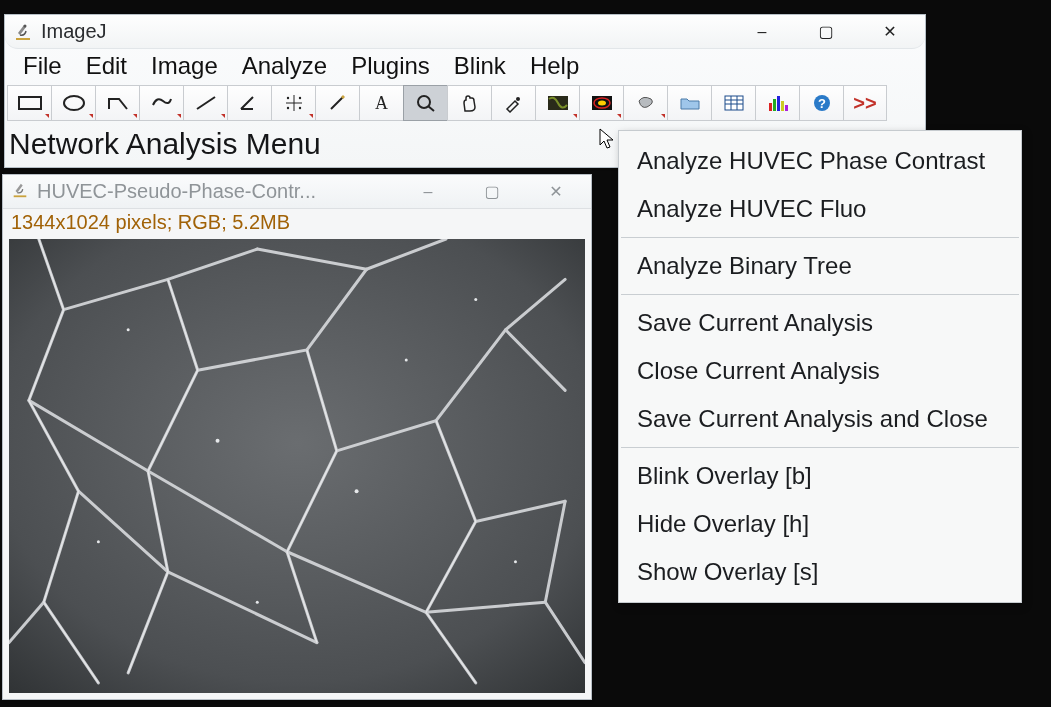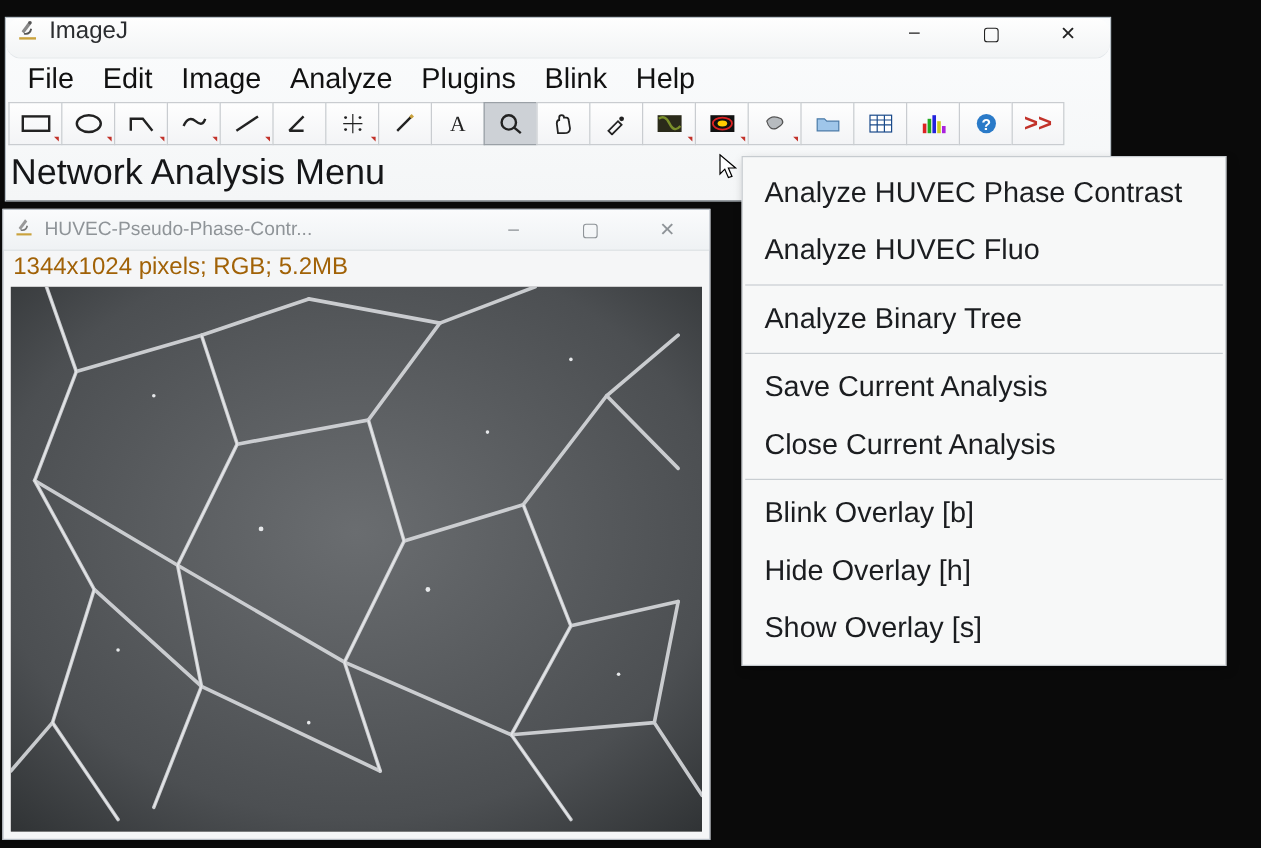--- a/index.html
+++ b/index.html
@@ -14,21 +14,21 @@
   .main-window {
     position:absolute;
     left:4px; top:14px;
     width:922px; height:154px;
     background:linear-gradient(180deg,#fbfcfd 0%,#f4f6f7 100%);
     border:1px solid #b7c0c7;
     box-shadow:0 1px 2px rgba(0,0,0,.15);
   }
   .titlebar {
     height:34px;
-    display:flex; 
+    display:flex; align-items:center;
     padding:0 6px 0 8px;
     background:linear-gradient(#fefefe,#f2f4f5);
     border-bottom:1px solid #e2e6e9;
     border-radius:13px;
   }
   .titlebar .app-icon svg { display:block; }
   .titlebar .title {
     margin-left:8px;
     font-size:20px;
     color:#2b2d30;
@@ -95,21 +95,21 @@
   }
   .image-window .ititle {
     height:34px;
     display:flex; align-items:center;
     padding:0 6px 0 8px;
     background:linear-gradient(#fafbfc,#eff2f4);
     border-bottom:1px solid #dde0e3;
   }
   .image-window .ititle .title {
     margin-left:8px;
-    font-size:16px;
+    font-size:20px;
     color:#8f9498;
   }
   .image-window .ititle .win-controls span { color:#8f9498; }
   .image-info {
     font-size:20px;
     color:#a16207;
     padding:2px 6px 2px 8px;
   }
   .image-canvas {
     position:absolute;
@@ -380,20 +380,21 @@
 </div>
 
 <div class="dropdown">
   <div class="ditem">Analyze HUVEC Phase Contrast</div>
   <div class="ditem">Analyze HUVEC Fluo</div>
   <div class="dsep"></div>
   <div class="ditem">Analyze Binary Tree</div>
   <div class="dsep"></div>
   <div class="ditem">Save Current Analysis</div>
   <div class="ditem">Close Current Analysis</div>
+  <div class="ditem">Save Current Analysis and Close</div>
   <div class="dsep"></div>
   <div class="ditem">Blink Overlay [b]</div>
   <div class="ditem">Hide Overlay [h]</div>
   <div class="ditem">Show Overlay [s]</div>
 </div>
 
 <div class="cursor">
   <svg width="20" height="22" viewBox="0 0 20 22">
     <path d="M2 1 L2 17 L6 13 L9 20 L12 19 L9 12 L15 12 Z" fill="#fff" stroke="#000" stroke-width="1"></path>
   </svg>

